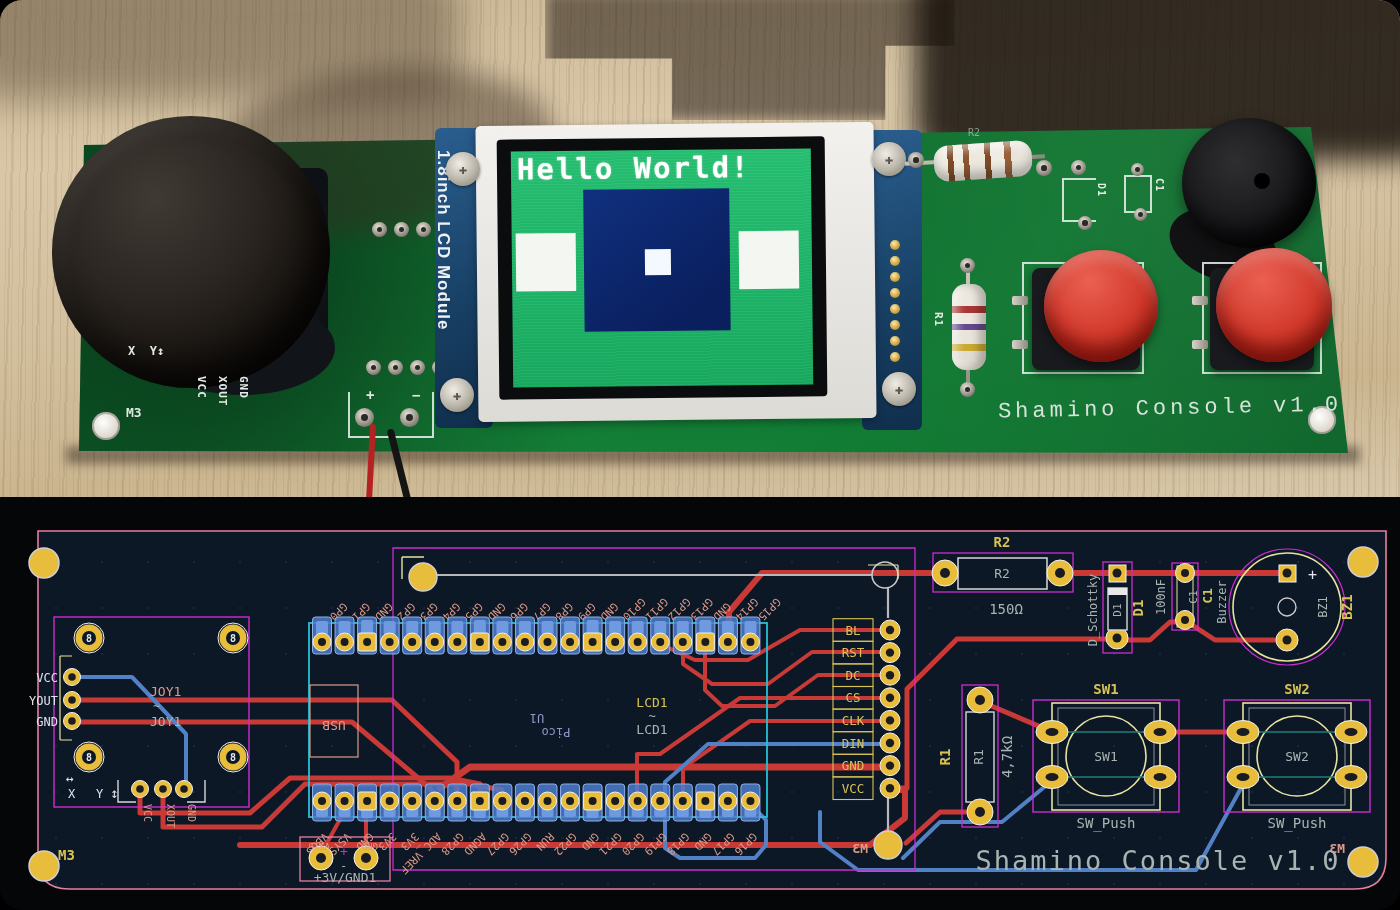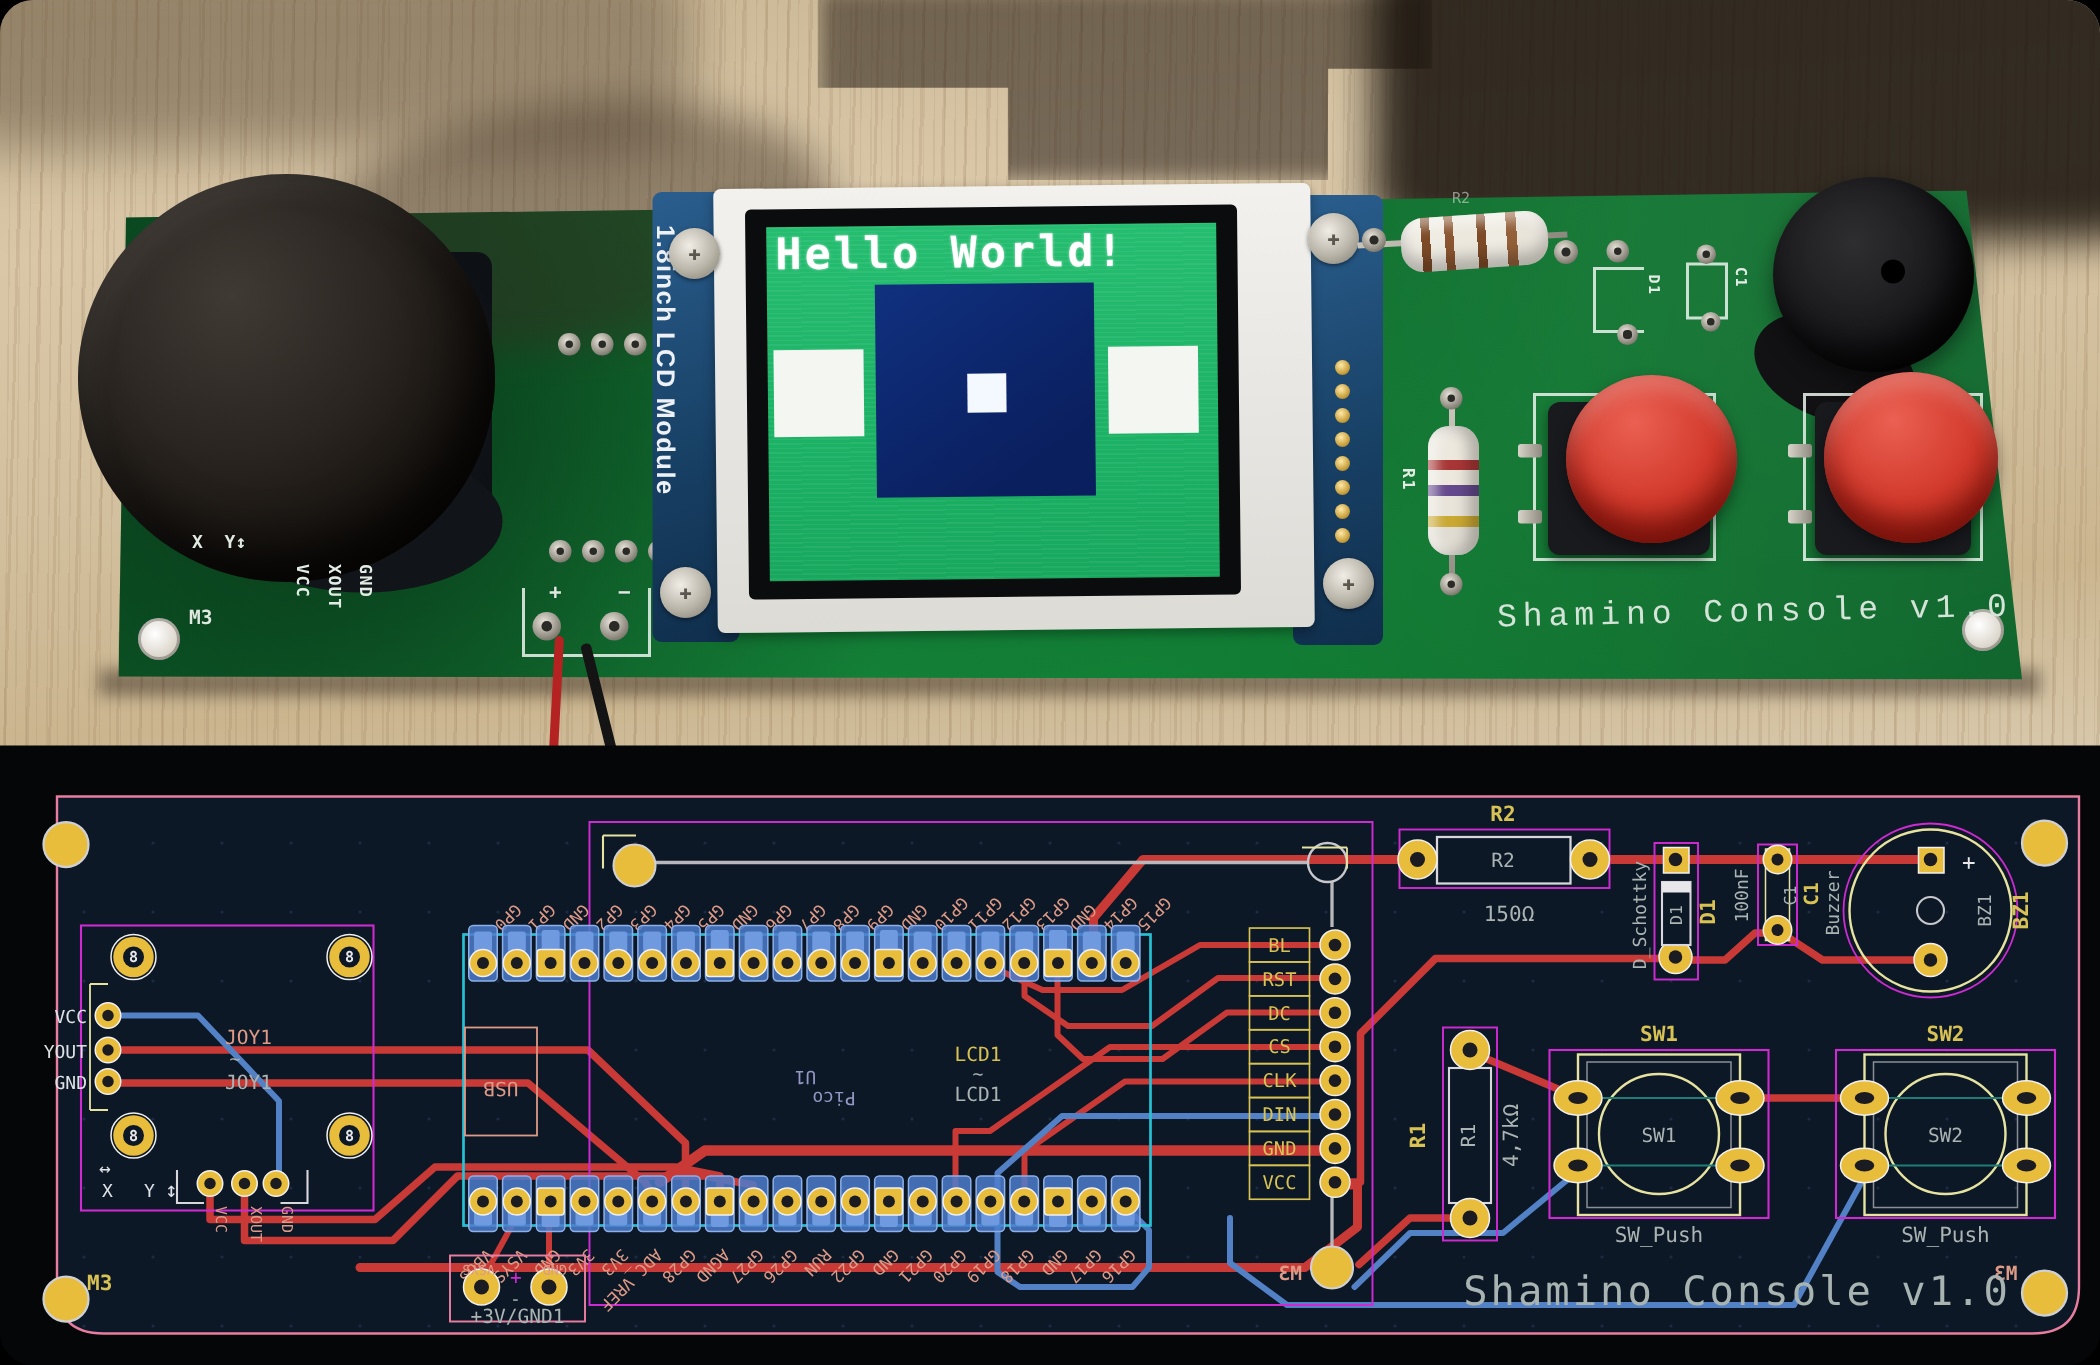--- a/index.html
+++ b/index.html
@@ -105,21 +105,21 @@
     <div id="board" class="abs"></div>
     <div class="shadow" id="sh-joy"></div>
 
     <div class="hole abs" style="left:92px;top:412px;width:28px;height:28px;"></div>
     <div class="hole abs" style="left:1308px;top:406px;width:28px;height:28px;"></div>
     <div class="abs silk" style="left:126px;top:406px;font:bold 13px/1 'DejaVu Sans Mono',monospace;">M3</div>
 
     <div id="joy-base" class="abs"></div>
     <div id="joy-stem" class="abs"></div>
     <div id="joy-knob" class="abs"></div>
-    <div class="abs silk" style="left:128px;top:355px;font:bold 12px/1 'DejaVu Sans Mono',monospace;">
+    <div class="abs silk" style="left:128px;top:345px;font:bold 12px/1 'DejaVu Sans Mono',monospace;">
       <span>X</span>&nbsp;
       <span>Y</span><span>↕</span>
     </div>
     <div class="vlabel" style="left:207px;top:376px;">VCC</div>
     <div class="vlabel" style="left:228px;top:376px;">XOUT</div>
     <div class="vlabel" style="left:249px;top:376px;">GND</div>
 
     <div id="dots">
         <div class="dot" style="left: 372px; top: 222px; width: 15px; height: 15px;"></div>
         <div class="dot" style="left: 394px; top: 222px; width: 15px; height: 15px;"></div>

